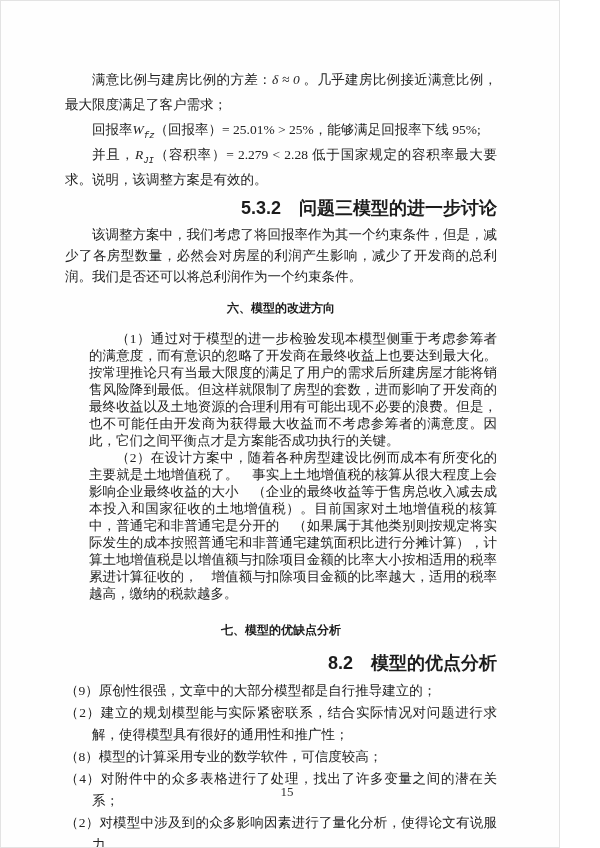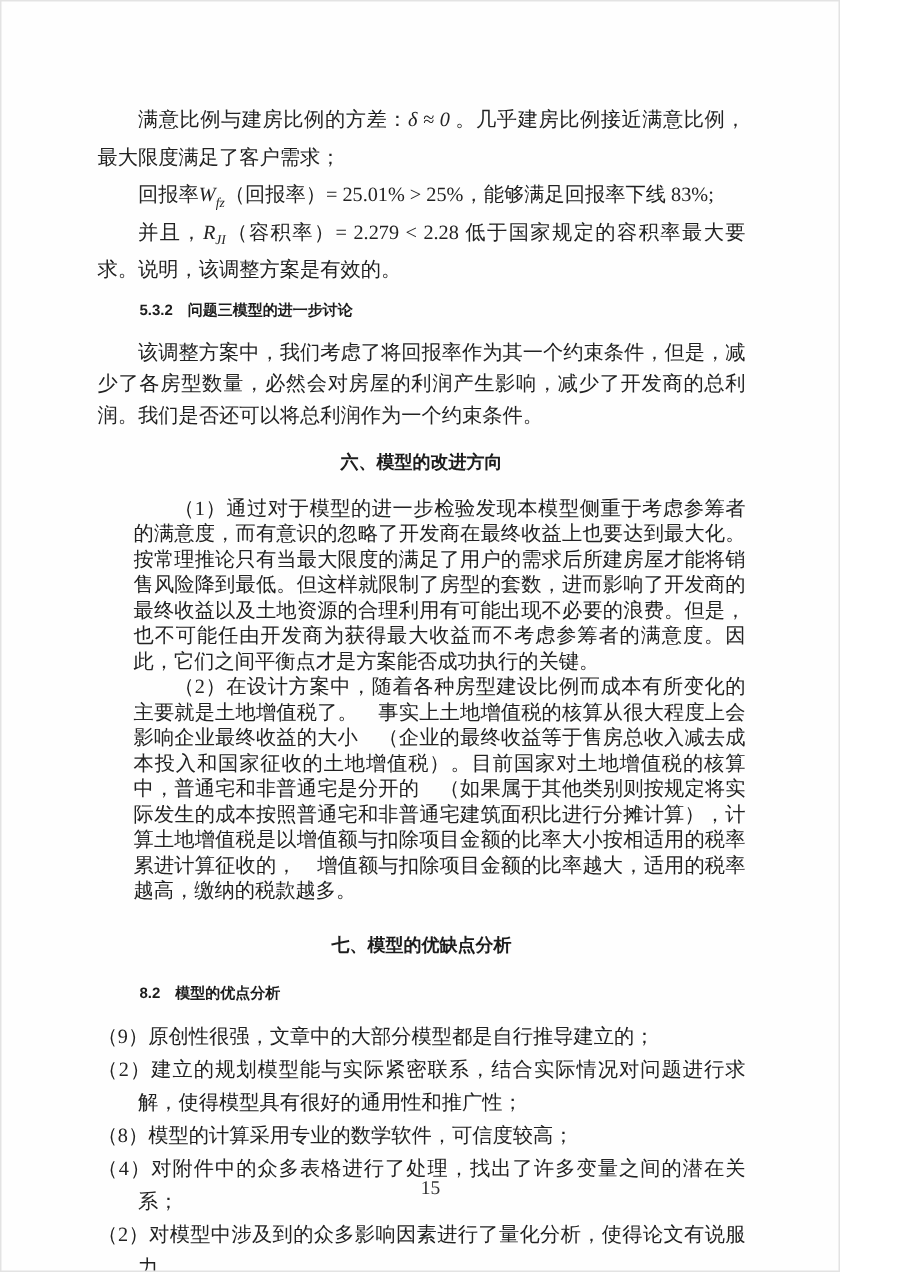--- a/index.html
+++ b/index.html
@@ -19,33 +19,34 @@
   p { margin: 0; text-align: justify; }
   .indent { text-indent: 2em; }
   .lh25 { line-height: 25px; }
   .p532 { line-height: 21px; }
   .sec6 p { line-height: 17px; margin-left: 24px; }
   .math-var {
     font-family: "Liberation Serif", serif;
     font-style: italic;
   }
   sub.math-sub {
-    font-family: Liberation Serif, serif;
+    font-family: Liberation Mono, monospace;
     font-style: italic;
     font-size: 9px;
     line-height: 0;
   }
   .math-num { font-family: "Liberation Serif", serif; }
   .h-sub {
     font-family: "Liberation Sans", sans-serif;
     font-weight: bold;
-    font-size: 10px;
+    font-size: 18px;
     color: #1c1c1c;
     margin: 7px 0 7px 28px;
     line-height: 18px;
+    text-align: right;
   }
   .h-center {
     font-family: "Liberation Sans", sans-serif;
     font-weight: bold;
     font-size: 12px;
     color: #1c1c1c;
     text-align: center;
     line-height: 24px;
   }
   .h6 { margin: 9px 0 10px 0; }
@@ -68,21 +69,21 @@
     color: #333;
   }
 </style>
 </head>
 <body>
 
 <div class="page">
 
   <p class="lh25 indent"><span>满意比例与建房比例的方差：</span><span class="math-var">δ ≈ 0</span><span> 。几乎建房比例接近满意比例，最大限度满足了客户需求；</span></p>
 
-  <p class="lh25 indent"><span>回报率</span><span class="math-var">W</span><sub class="math-sub">fz</sub><span>（回报率）</span><span class="math-num">= 25.01% &gt; 25%</span><span>，能够满足回报率下线 83%;</span></p>
+  <p class="lh25 indent"><span>回报率</span><span class="math-var">W</span><sub class="math-sub">fz</sub><span>（回报率）</span><span class="math-num">= 25.01% &gt; 25%</span><span>，能够满足回报率下线 95%;</span></p>
 
   <p class="lh25 indent"><span>并且，</span><span class="math-var">R</span><sub class="math-sub">JI</sub><span>（容积率）</span><span class="math-num">= 2.279 &lt; 2.28</span><span>  低于国家规定的容积率最大要求。说明，该调整方案是有效的。</span></p>
 
   <div class="h-sub">5.3.2　问题三模型的进一步讨论</div>
   <p class="p532 indent">该调整方案中，我们考虑了将回报率作为其一个约束条件，但是，减少了各房型数量，必然会对房屋的利润产生影响，减少了开发商的总利润。我们是否还可以将总利润作为一个约束条件。</p>
 
   <div class="h-center h6">六、模型的改进方向</div>
   <div class="sec6">
     <p class="indent">（1）通过对于模型的进一步检验发现本模型侧重于考虑参筹者的满意度，而有意识的忽略了开发商在最终收益上也要达到最大化。按常理推论只有当最大限度的满足了用户的需求后所建房屋才能将销售风险降到最低。但这样就限制了房型的套数，进而影响了开发商的最终收益以及土地资源的合理利用有可能出现不必要的浪费。但是，也不可能任由开发商为获得最大收益而不考虑参筹者的满意度。因此，它们之间平衡点才是方案能否成功执行的关键。</p>
     <p class="indent">（2）在设计方案中，随着各种房型建设比例而成本有所变化的主要就是土地增值税了。　事实上土地增值税的核算从很大程度上会影响企业最终收益的大小　（企业的最终收益等于售房总收入减去成本投入和国家征收的土地增值税）。目前国家对土地增值税的核算中，普通宅和非普通宅是分开的　（如果属于其他类别则按规定将实际发生的成本按照普通宅和非普通宅建筑面积比进行分摊计算），计算土地增值税是以增值额与扣除项目金额的比率大小按相适用的税率累进计算征收的，　增值额与扣除项目金额的比率越大，适用的税率越高，缴纳的税款越多。</p>

